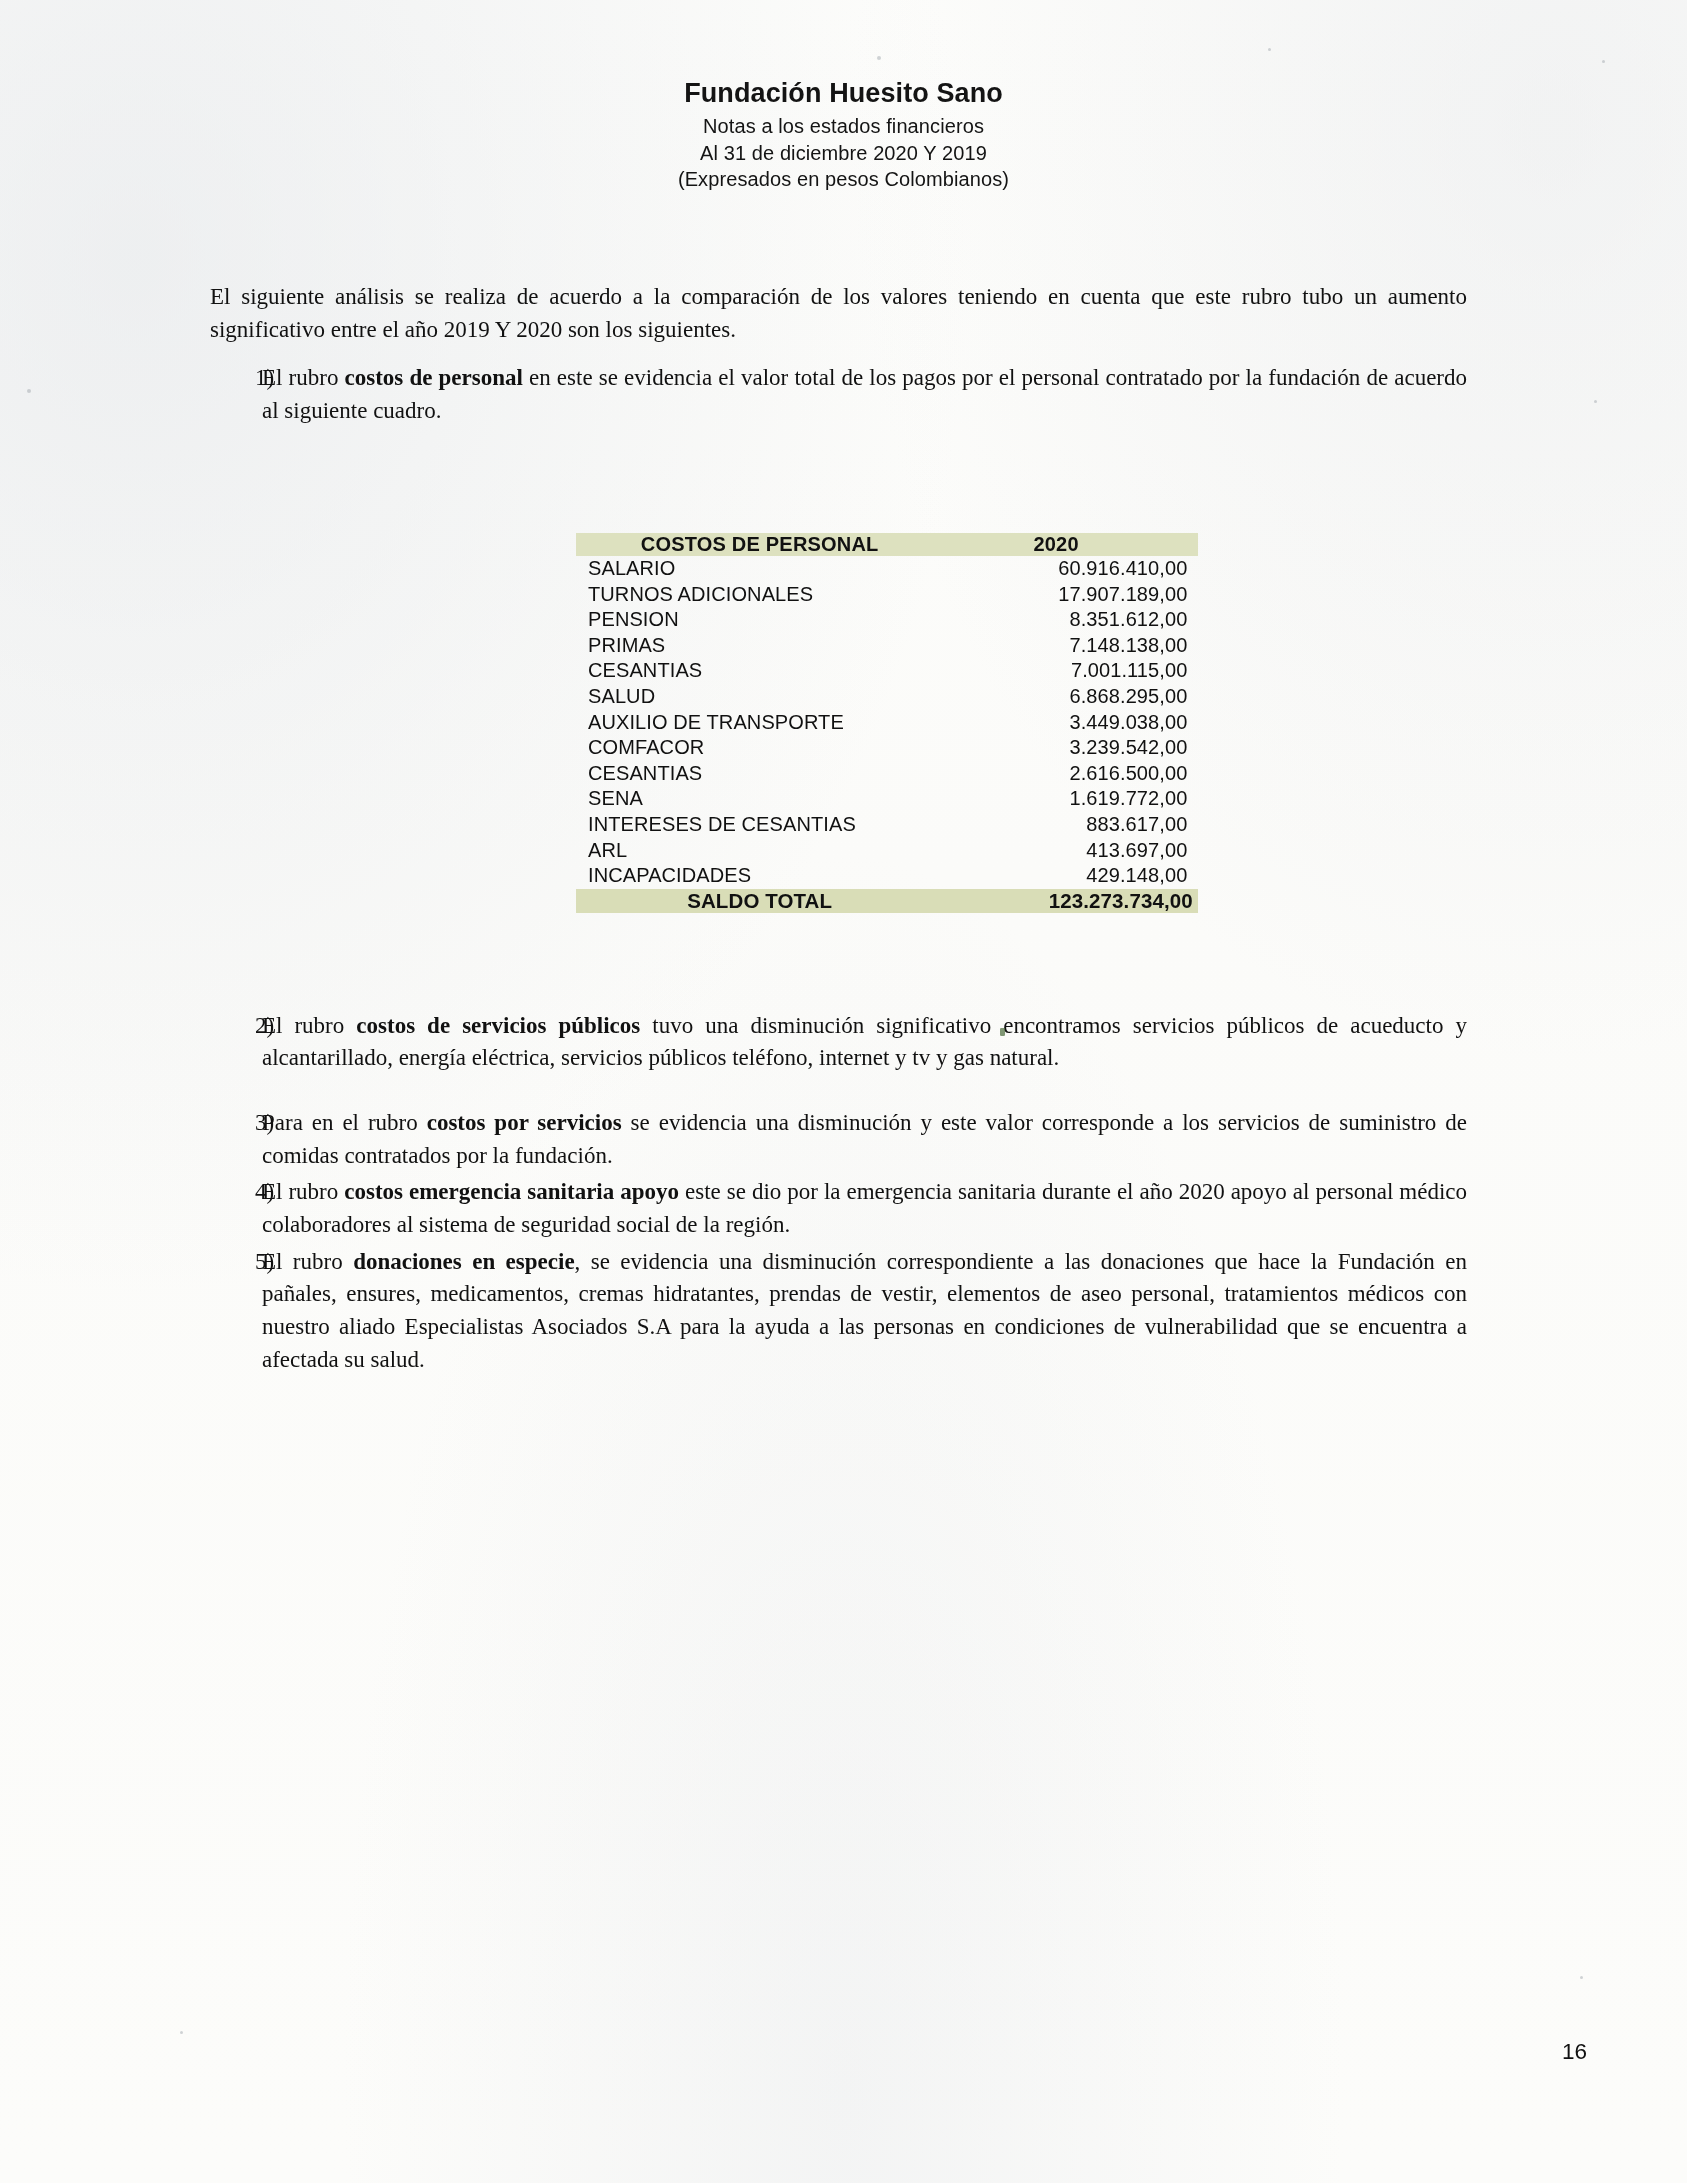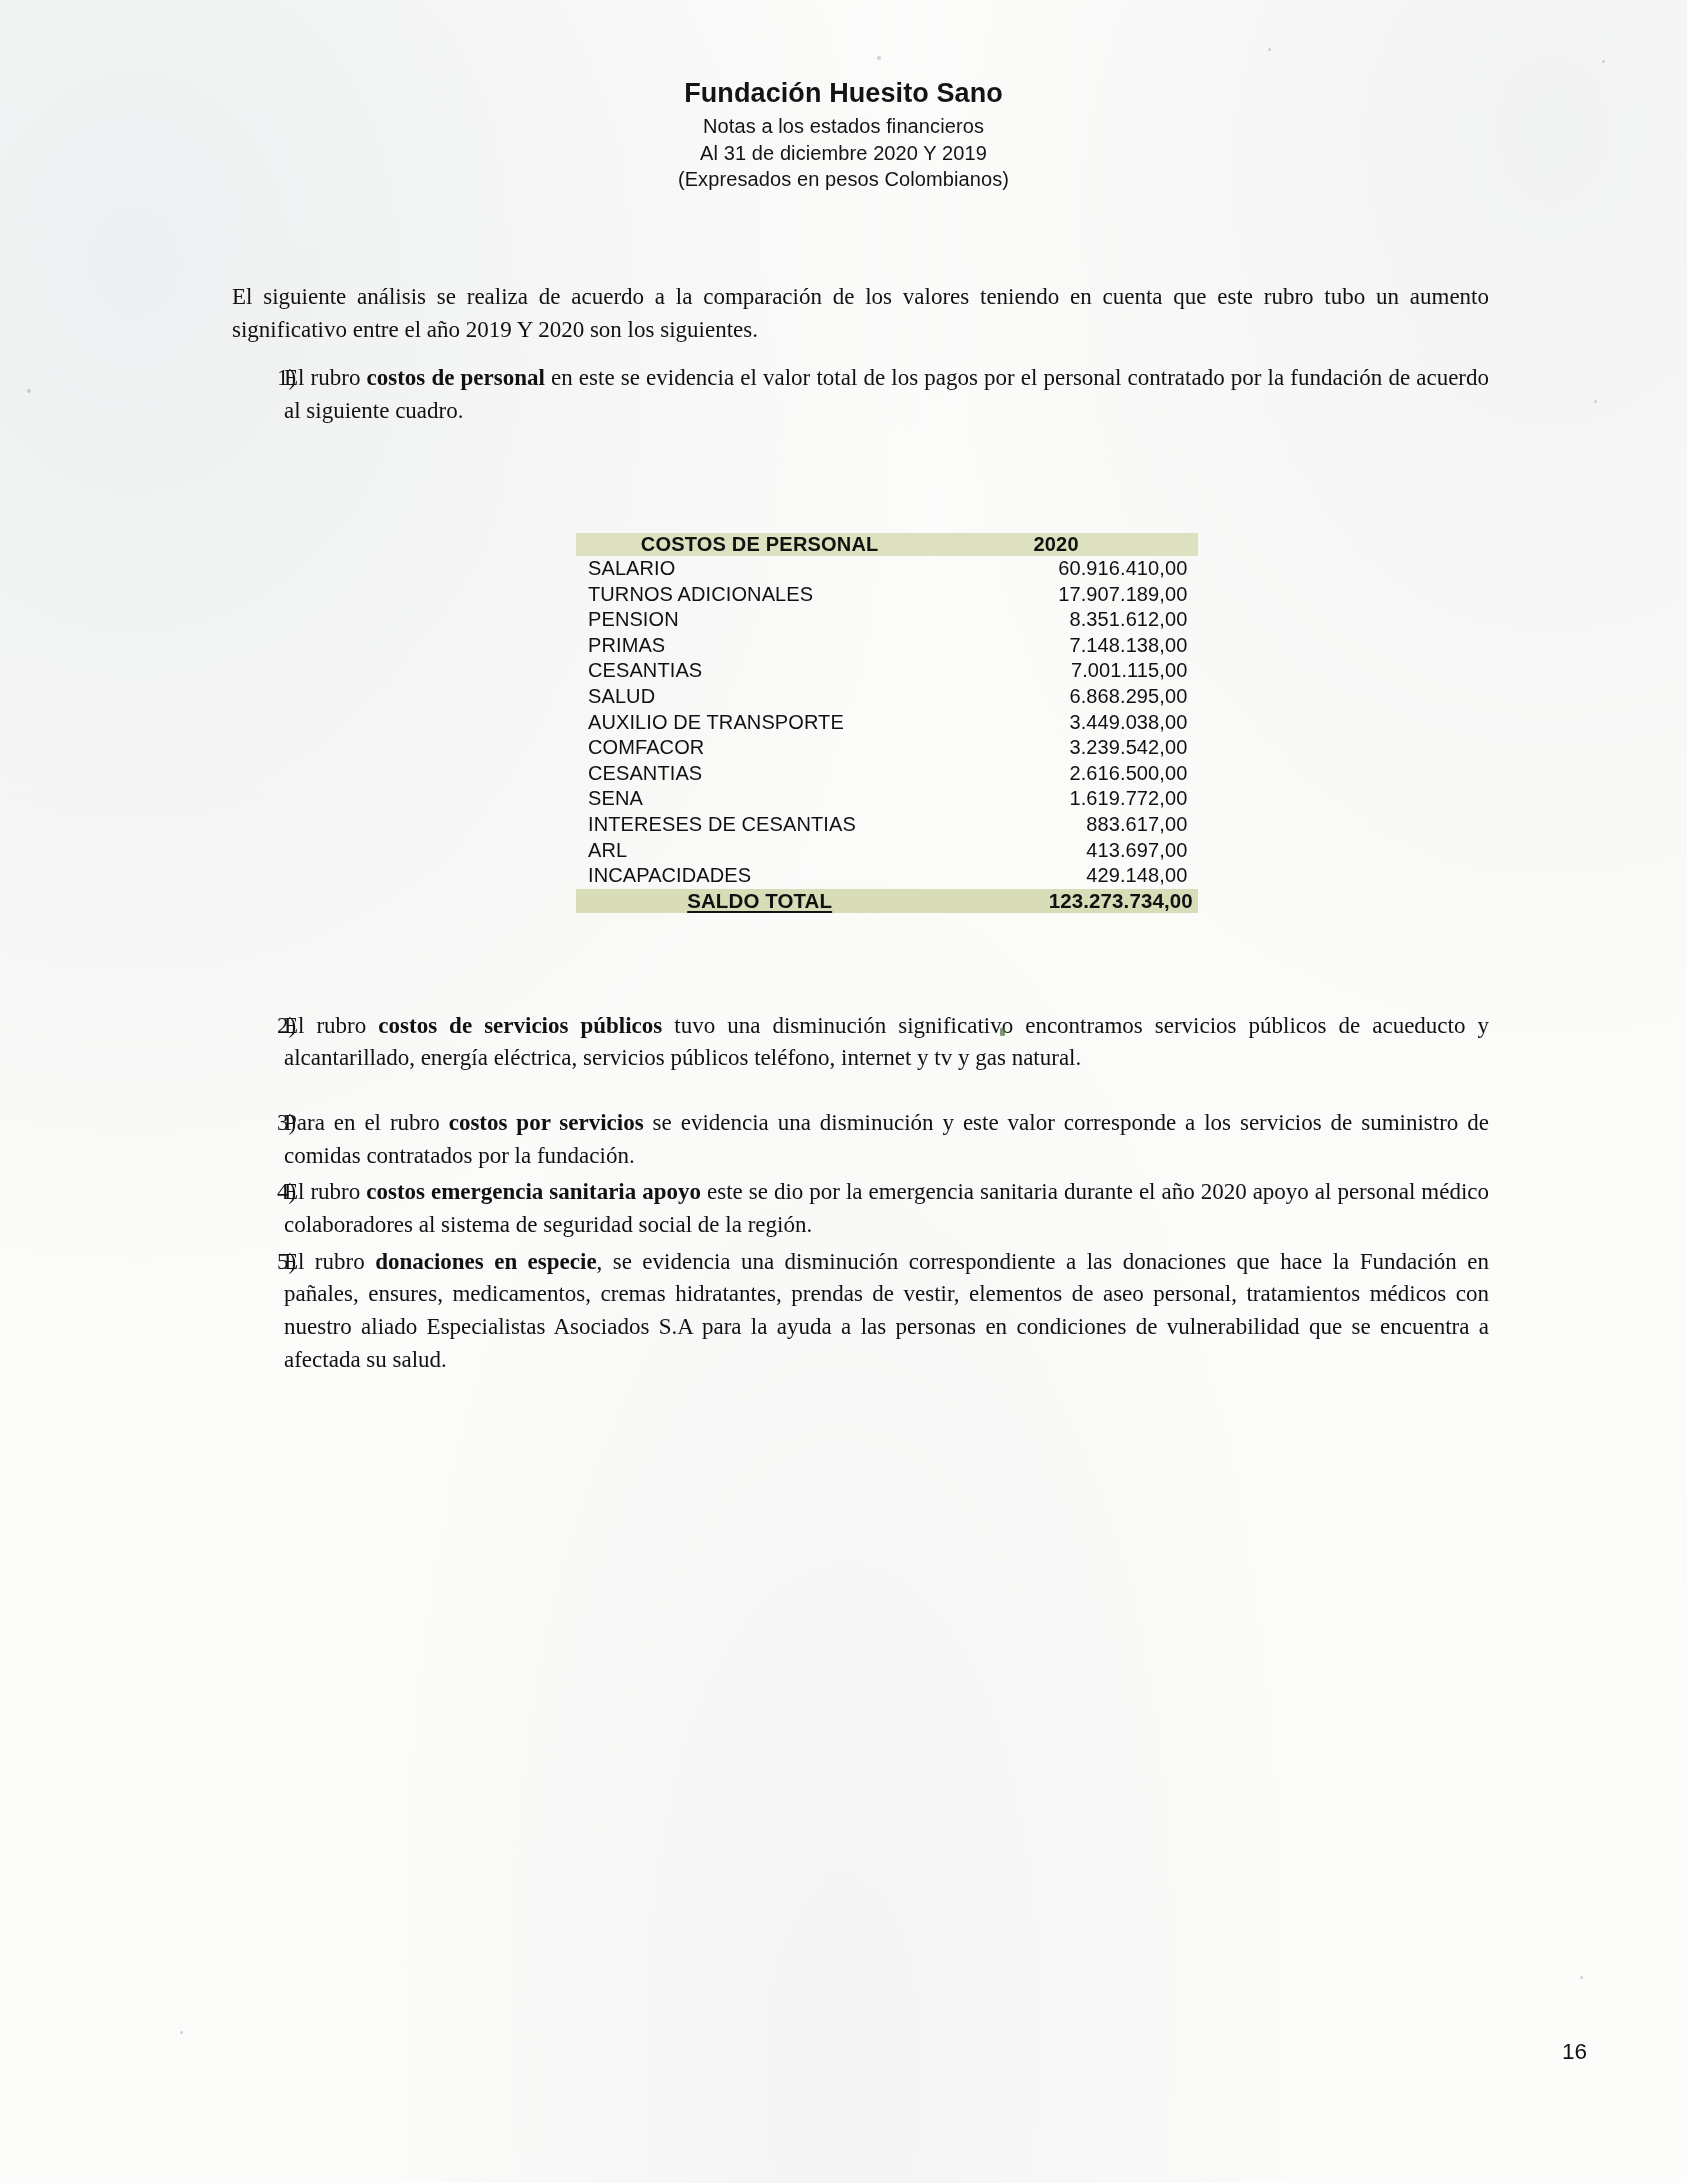--- a/index.html
+++ b/index.html
@@ -63,21 +63,21 @@
     font-size: 20px;
     font-weight: normal;
     line-height: 1.33;
     color: #141414;
     letter-spacing: 0.1px;
   }
 
   
   .body-area {
     position: absolute;
-    left: 232px;
+    left: 210px;
     top: 281px;
     width: 1257px;
   }
   .para {
     font-size: 23px;
     line-height: 1.42;
     text-align: justify;
     text-justify: inter-word;
     color: #111111;
     margin: 0;
@@ -176,21 +176,20 @@
     font-size: 20.5px;
     font-weight: bold;
     color: #111111;
     padding: 14.6px 0 13.2px 0;
   }
   .total-row .cell-name {
     text-align: center;
     padding-left: 6.6px !important;
   }
   .total-row .cell-name span {
-    text-decoration: underline;
     text-underline-offset: 2.6px;
   }
   .total-row .cell-val {
     text-align: right;
     padding-right: 5.3px !important;
   }
 
   
   col.c-name { width: 58%; }
   col.c-val  { width: 42%; }

